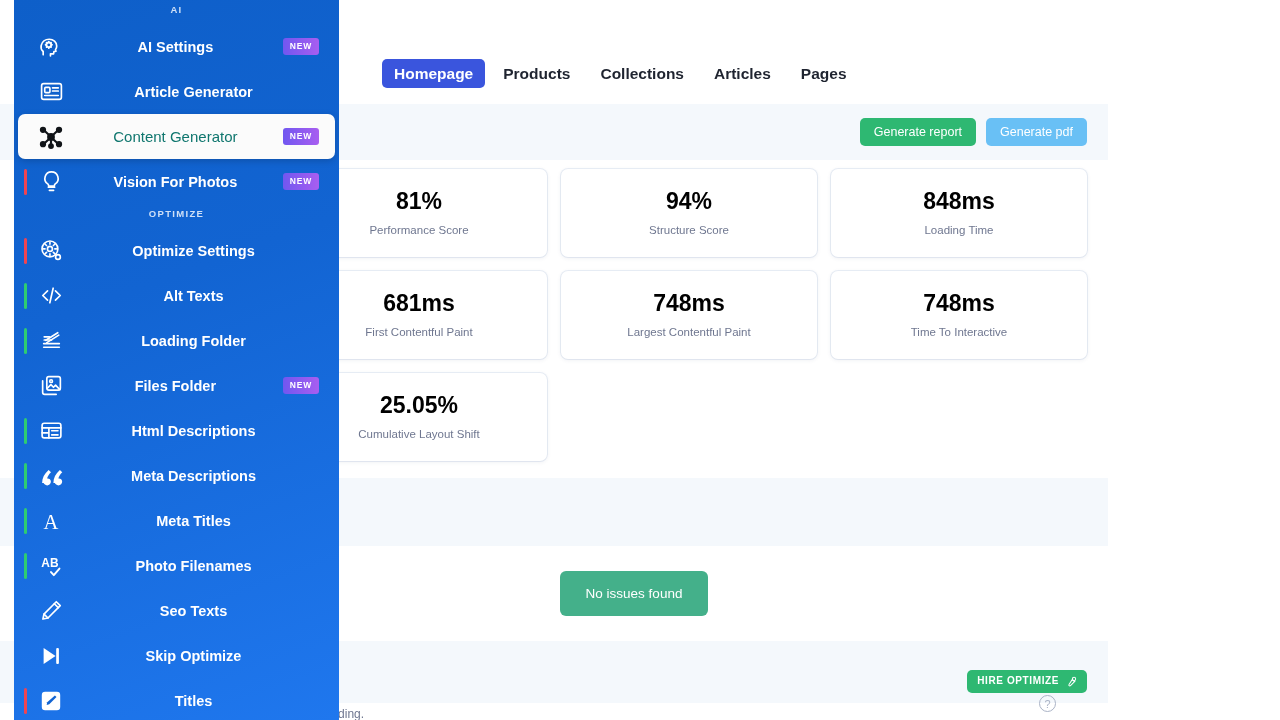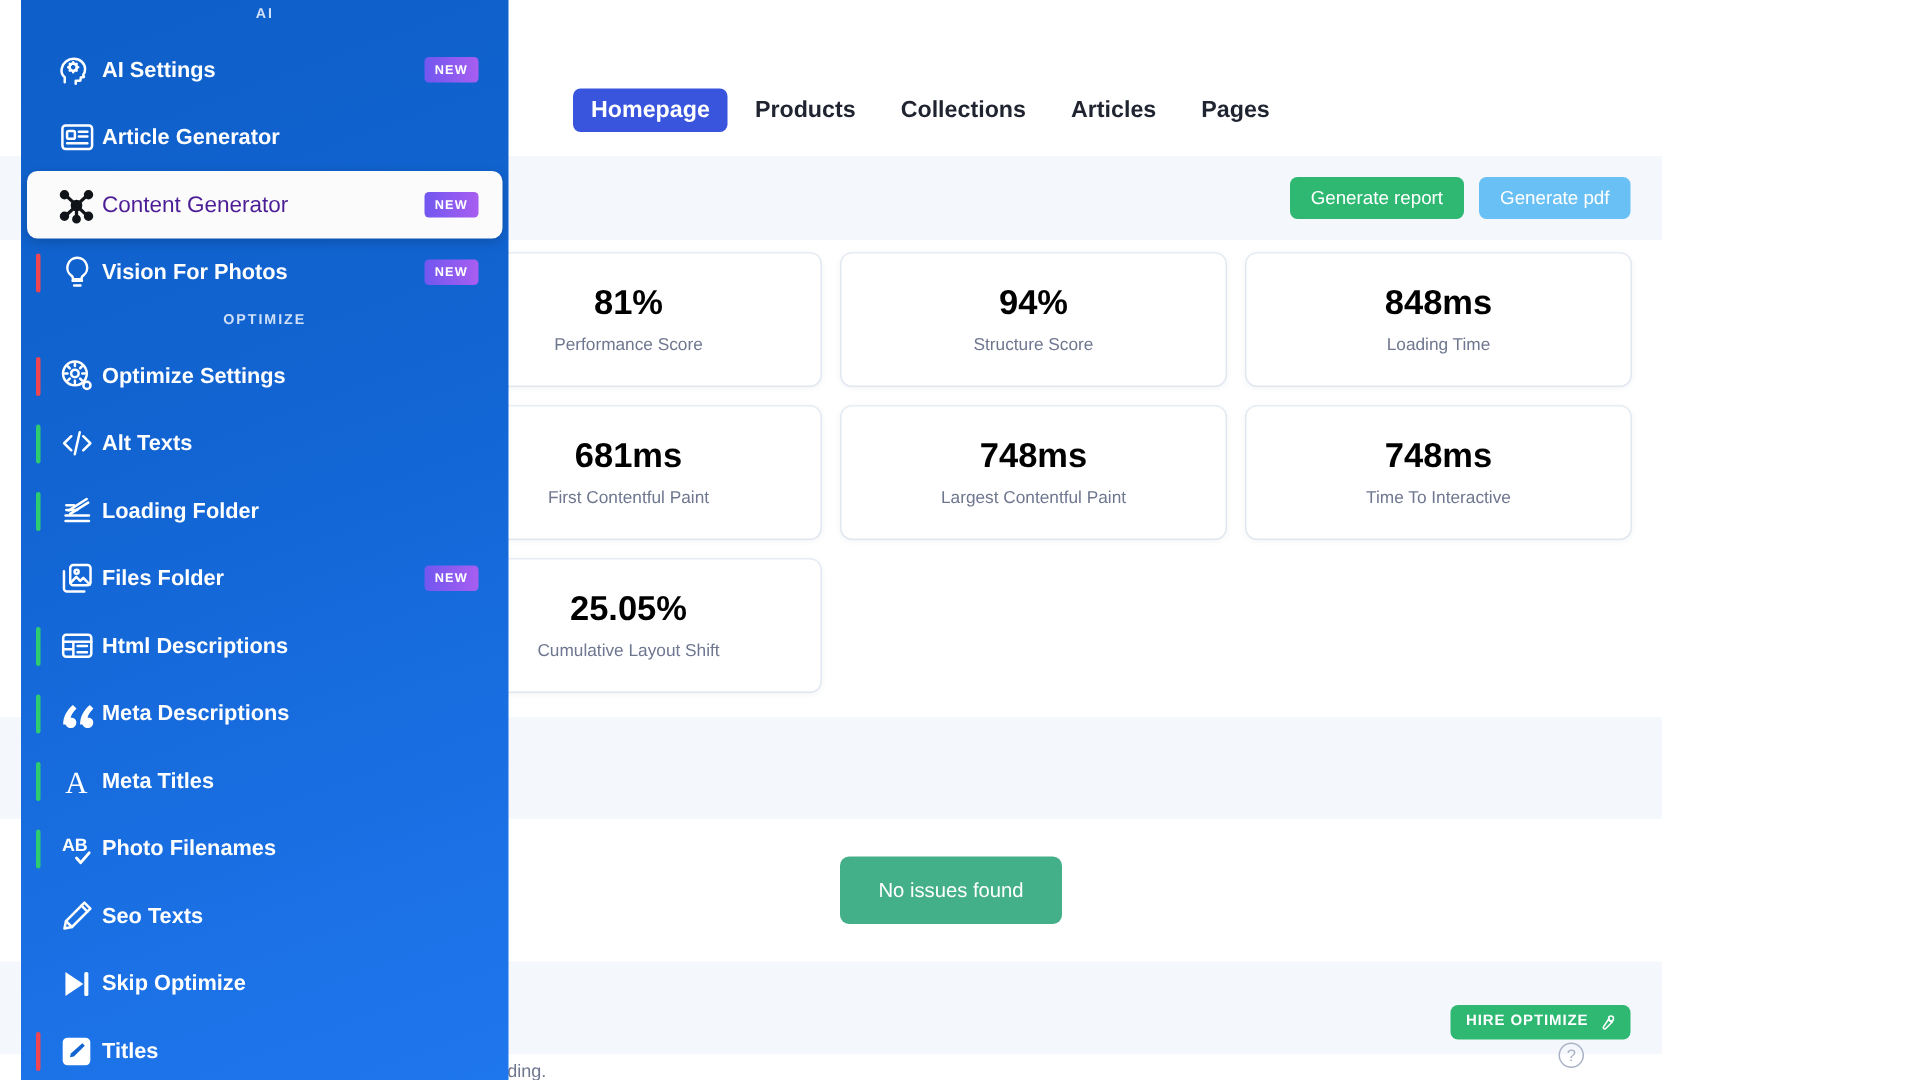--- a/index.html
+++ b/index.html
@@ -211,27 +211,28 @@
     margin-left: 16px;
     display: flex; align-items: center; justify-content: center;
     color: #ffffff;
   }
   .nav-item .lbl {
     flex: 1;
     color: #ffffff;
     font-size: 14.5px;
     font-weight: bold;
     white-space: nowrap;
+    text-align: center;
   }
   .nav-item.active {
     background: #fbfbfb;
     box-shadow: 0 2px 7px rgba(0,0,0,.18);
   }
   .nav-item.active .ic  { color: #111418; }
-  .nav-item.active .lbl { color: #4c1d95; font-weight: normal; font-size: 15px; }
+  .nav-item.active .lbl { color: #0f766e; font-weight: normal; font-size: 15px; }
   .badge-new {
     background: linear-gradient(90deg, #7157f0 0%, #a85ef0 100%);
     color: #ffffff;
     font-size: 8.5px;
     font-weight: bold;
     letter-spacing: .8px;
     padding: 4px 7px;
     border-radius: 3px;
     line-height: 1;
   }

